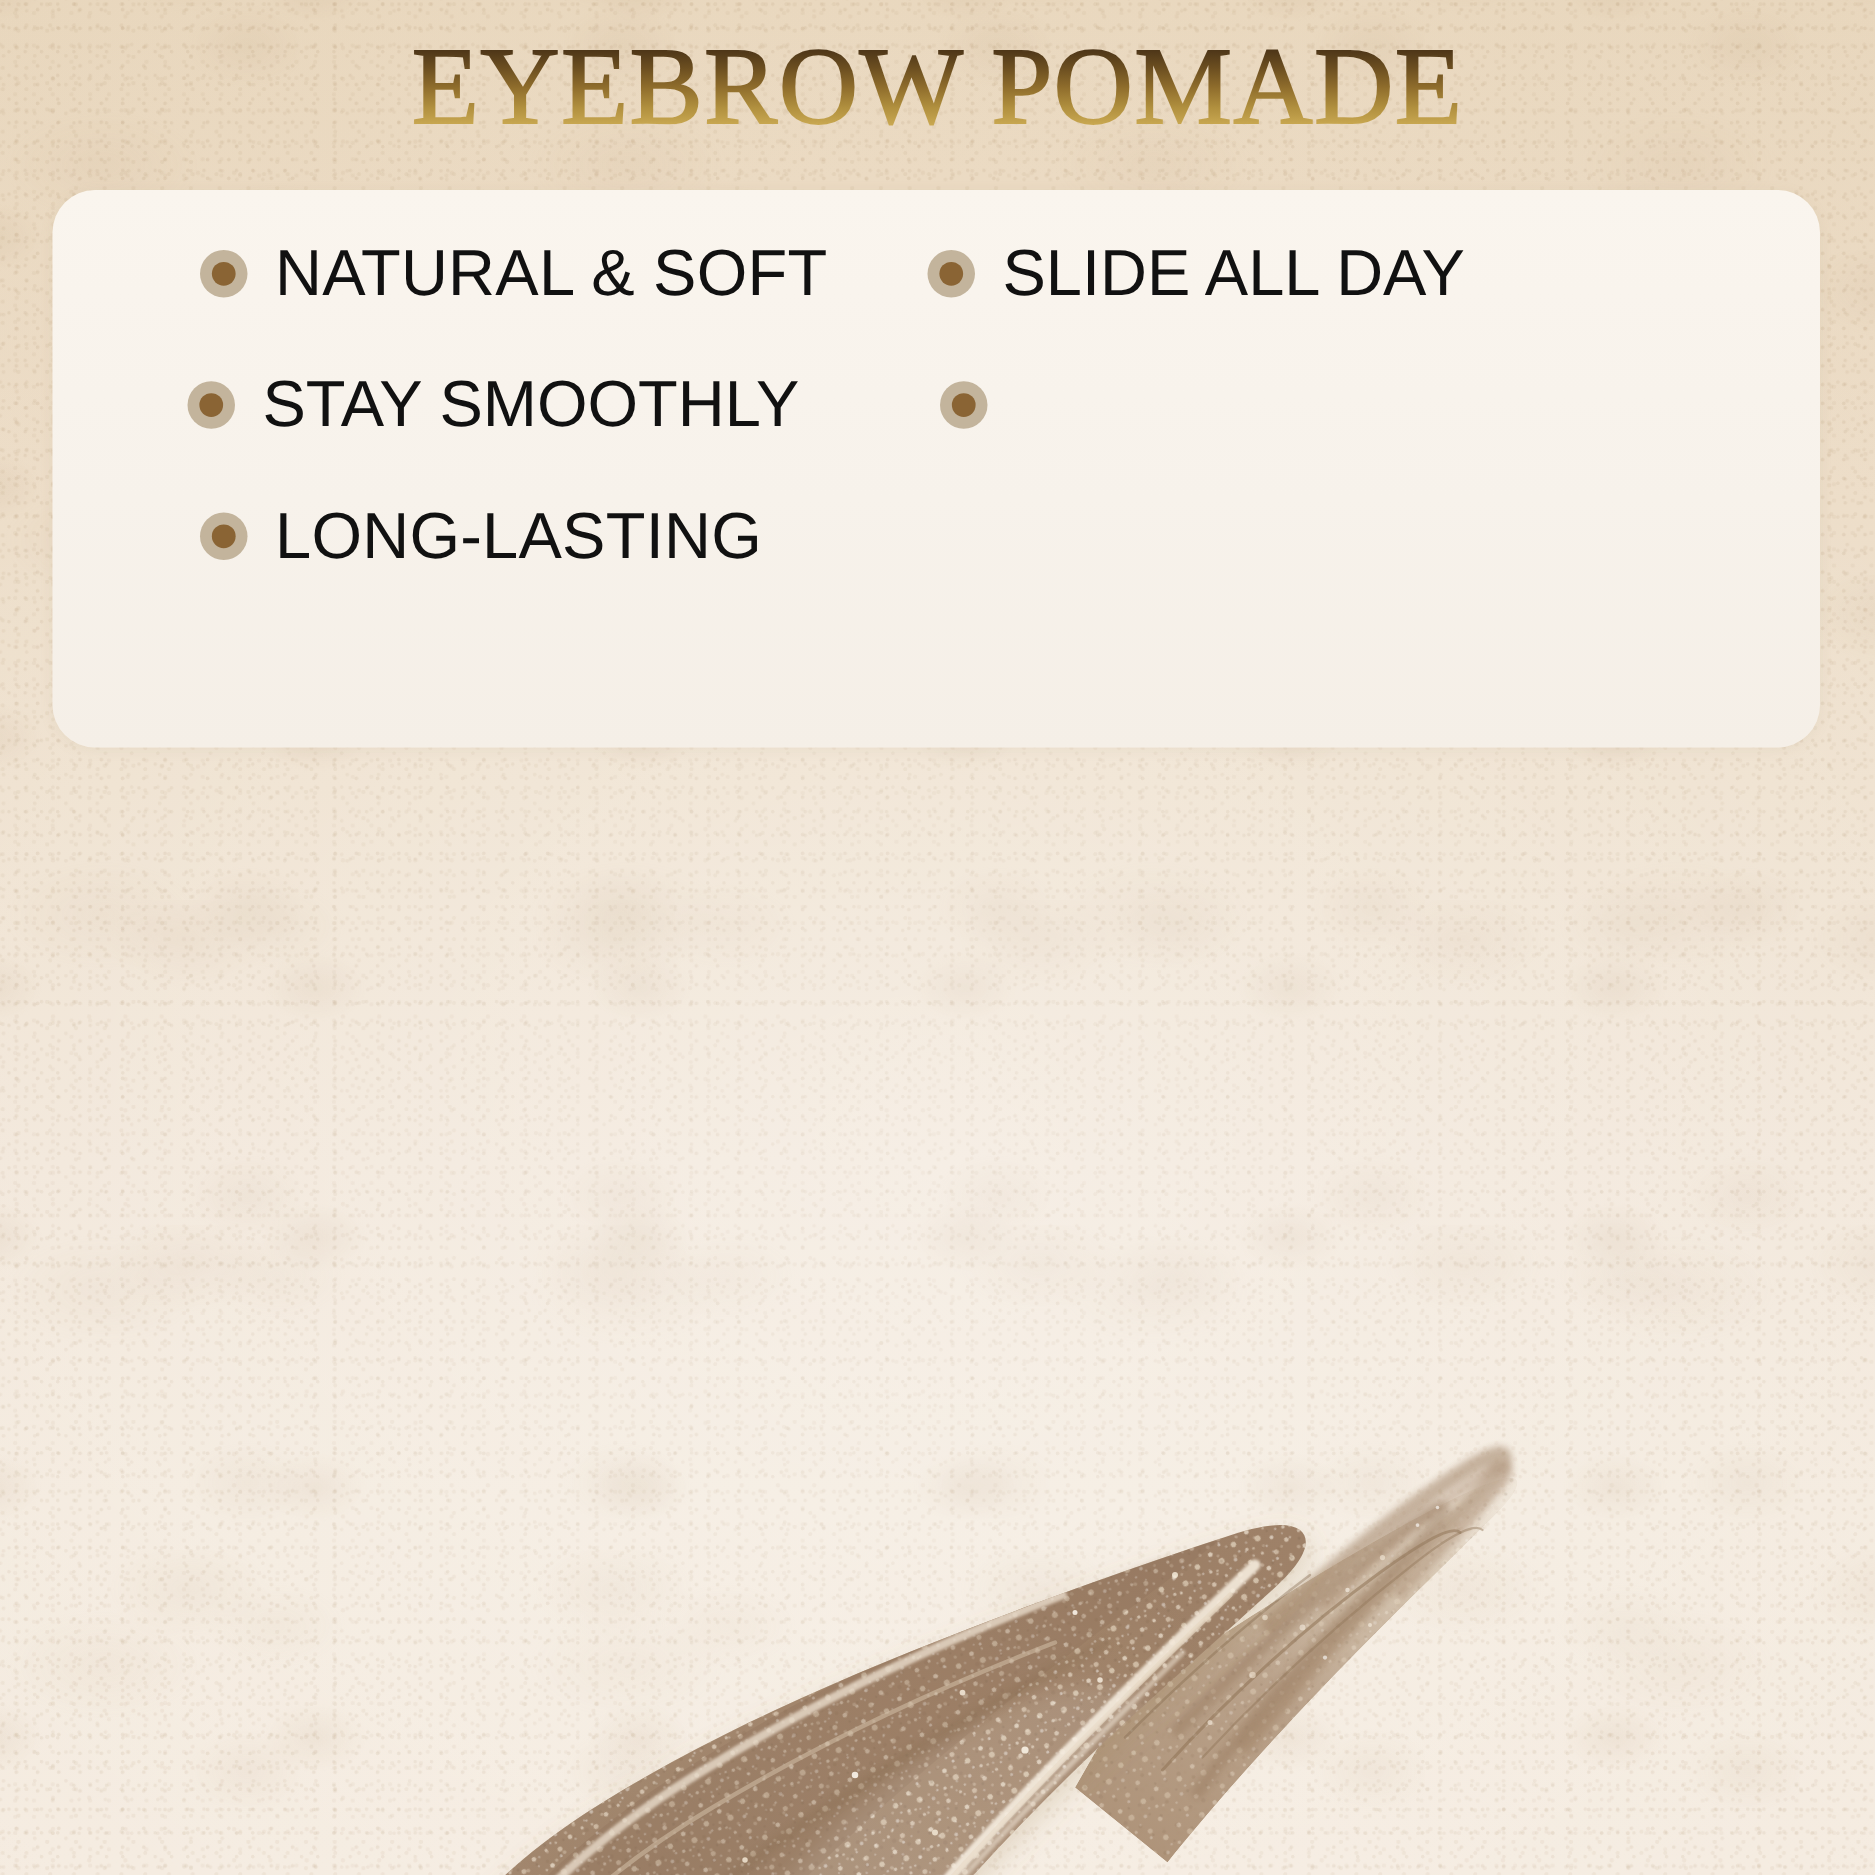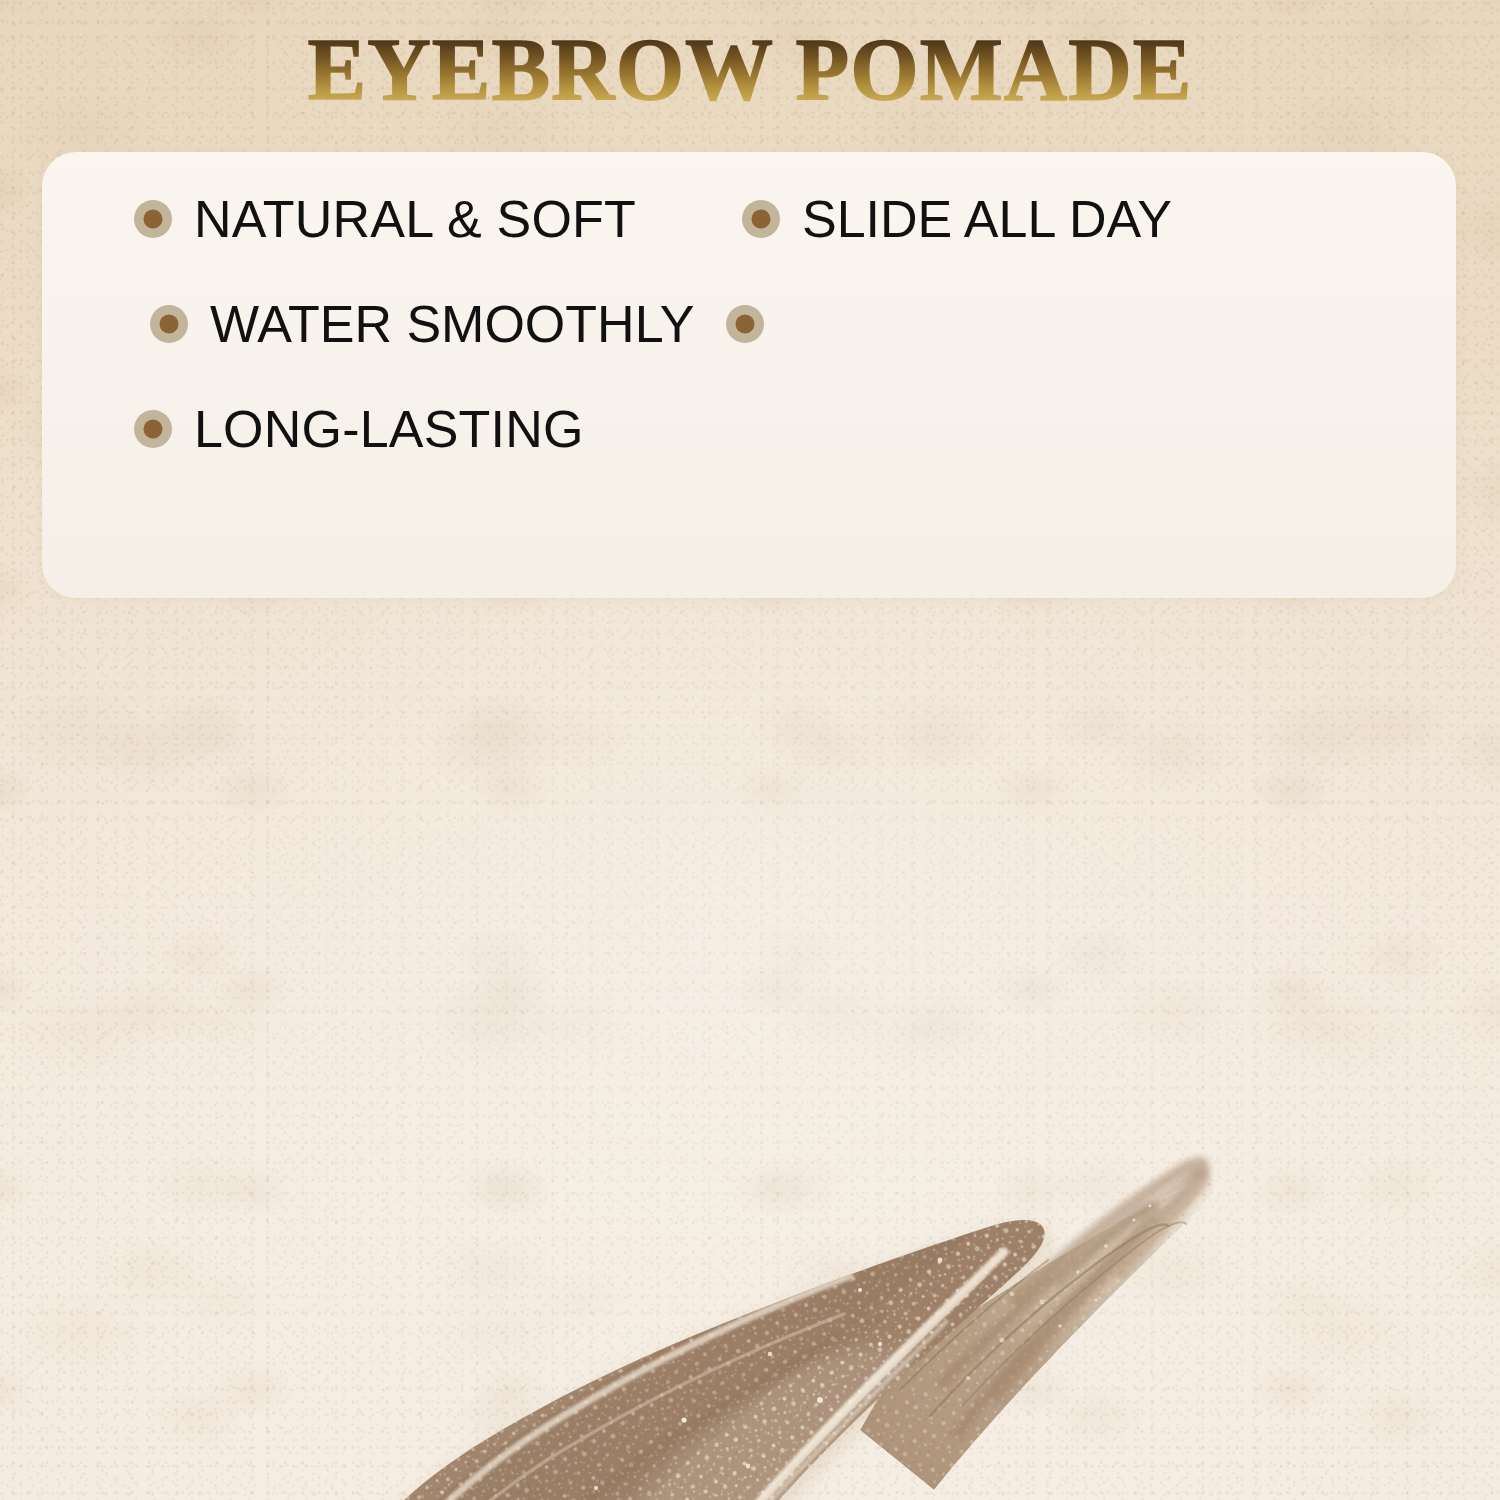--- a/index.html
+++ b/index.html
@@ -70,21 +70,21 @@
   }
 
   
   .title {
     position: absolute;
     top: 26px;
     left: 0;
     width: 1500px;
     text-align: center;
     font-family: "Liberation Serif", "DejaVu Serif", serif;
-    font-weight: 700;
+    font-weight: 400;
     font-size: 88px;
     line-height: 1;
     letter-spacing: 1px;
     -webkit-text-stroke: 1.4px transparent;
     background-image: linear-gradient(to bottom,
         #36240f 0%,
         #4a3317 14%,
         #6b4e20 32%,
         #8f6d2c 50%,
         #b08f3e 68%,
@@ -114,21 +114,21 @@
     display: grid;
     grid-template-columns: 592px 822px;
     grid-template-rows: repeat(4, 1fr);
     padding: 14px 0 12px 0;
     box-sizing: border-box;
   }
   .feature-item {
     display: flex;
     align-items: center;
     gap: 22px;
-    padding-left: 92px;
+    padding-left: 118px;
     box-sizing: border-box;
   }
   .feature-item.col-right { padding-left: 108px; }
 
   .bullet-dot {
     position: relative;
     flex: 0 0 auto;
     width: 38px;
     height: 38px;
     border-radius: 50%;
@@ -186,21 +186,21 @@
         <span class="bullet-dot"></span>
         <span class="feature-label">NATURAL &amp; SOFT</span>
       </div>
       <div class="feature-item col-right">
         <span class="bullet-dot"></span>
         <span class="feature-label">SLIDE ALL DAY</span>
       </div>
 
       <div class="feature-item col-right">
         <span class="bullet-dot"></span>
-        <span class="feature-label">WATER SMOOTHLY</span>
+        <span class="feature-label">STAY SMOOTHLY</span>
       </div>
 
       <div class="feature-item col-left">
         <span class="bullet-dot"></span>
       </div>
 
       <div class="feature-item col-left">
         <span class="bullet-dot"></span>
         <span class="feature-label">LONG-LASTING</span>
       </div>

